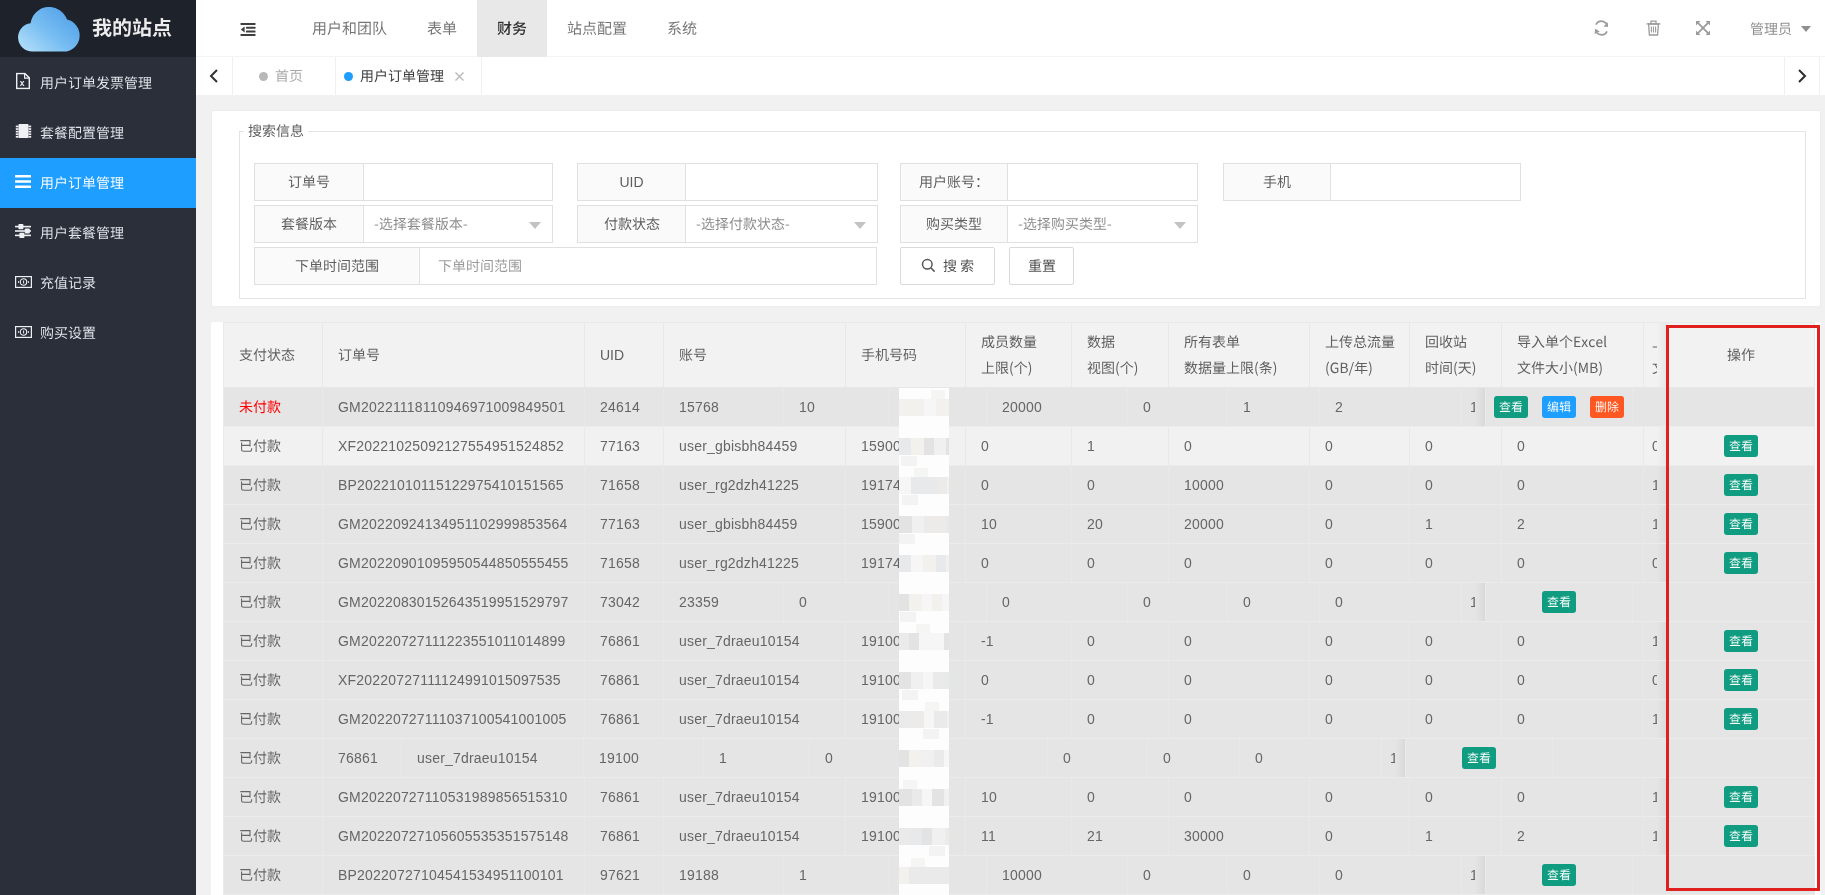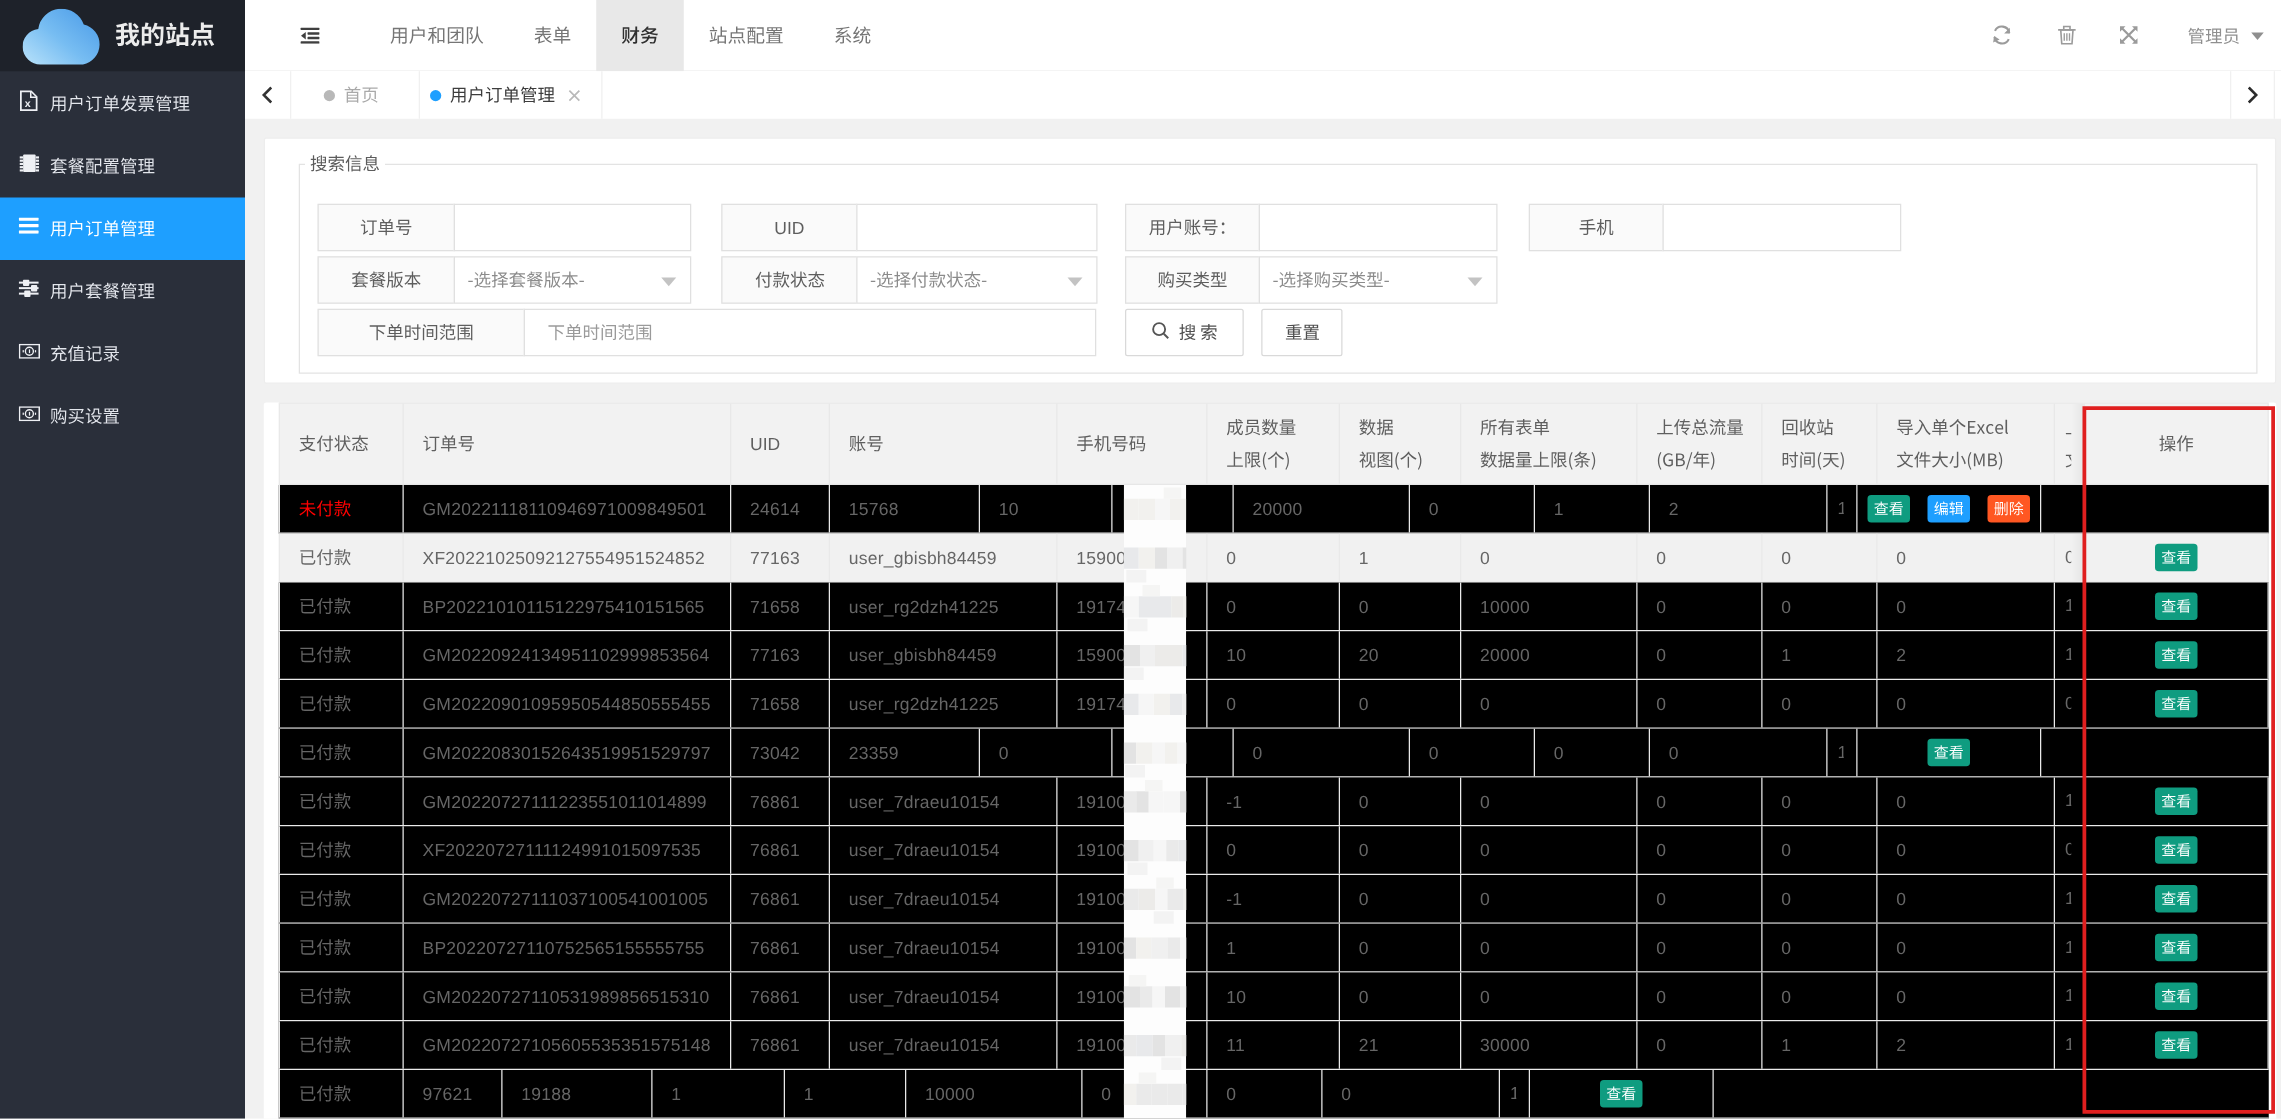--- a/index.html
+++ b/index.html
@@ -20,21 +20,21 @@
 .leg{position:absolute;left:4px;top:-10px;background:#fff;padding:0 4px;display:flex}
 .cell{position:absolute;height:38px;display:flex;align-items:center}
 .lab{background:#fafafa;border:1px solid #e0e0e0;justify-content:center}
 .inp{background:#fff;border:1px solid #e0e0e0}
 .car{position:absolute;right:11px;top:16px;width:0;height:0;border:6px solid transparent;border-top:7px solid #c3c3c3;border-bottom:none}
 .btn{position:absolute;height:38px;border:1px solid #d9d9d9;border-radius:2px;background:#fff;display:flex;align-items:center;justify-content:center}
 .p2{position:absolute;left:15px;top:227px;width:1610px;height:573px;background:#fff;border-radius:2px 2px 0 0}
 .tbl{position:absolute;left:12px;top:0;width:1592px}
 .hrow{display:flex;height:66px;background:#f2f2f2;border-top:1px solid #e9e9e9;border-bottom:1px solid #e7e7e7}
 .clip{width:5px;overflow:hidden;flex:none}
-.trow{display:flex;height:39px;background:#000000;border-bottom:1px solid #ebebeb}
+.trow{display:flex;height:39px;background:#e5e5e5;border-bottom:1px solid #ebebeb}
 .c{flex:none;height:100%;border-right:1px solid #e9e9e9;display:flex;align-items:center;padding-left:15px;overflow:hidden;position:relative}
 .hrow .c{border-right:1px solid #e8e8e8}
 .c.first{border-left:1px solid #e9e9e9}
 .hl{display:flex;flex-direction:column;justify-content:center;row-gap:8px}
 .num{font-size:14px;color:#666;letter-spacing:0.2px}
 .bt{height:22px;border-radius:3px;display:flex;align-items:center;justify-content:center;padding:0 5px}
 .mosaic{position:absolute;left:703px;top:293px;width:50px;height:507px;z-index:5}
 .redbox{position:absolute;left:1470px;top:230px;width:154px;height:566px;border:3px solid #e01f1f;z-index:9}
 .shadowr{position:absolute;right:0;top:0;width:10px;height:100%;background:linear-gradient(90deg,rgba(0,0,0,0),rgba(0,0,0,0.05))}
 </style></head><body>
@@ -1185,23 +1185,20 @@
               </svg>
             </div>
           </div>
         </div>
         <div class="trow" style="">
           <div class="c first" style="width:100px">
             <svg class="t" width="42" height="18">
               <use href="#yfk" fill="#666"></use>
             </svg>
           </div>
-          <div class="c" style="width:262px">
-            <span class="num">BP20220727110752565155555755</span>
-          </div>
           <div class="c" style="width:79px">
             <span class="num">76861</span>
           </div>
           <div class="c" style="width:182px">
             <span class="num">user_7draeu10154</span>
           </div>
           <div class="c" style="width:120px">
             <span class="num">19100</span>
           </div>
           <div class="c" style="width:106px">
@@ -1328,20 +1325,23 @@
                 <use href="#bck" fill="#fff"></use>
               </svg>
             </div>
           </div>
         </div>
         <div class="trow" style="">
           <div class="c first" style="width:100px">
             <svg class="t" width="42" height="18">
               <use href="#yfk" fill="#666"></use>
             </svg>
+          </div>
+          <div class="c" style="width:262px">
+            <span class="num">BP20220727104541534951100101</span>
           </div>
           <div class="c" style="width:79px">
             <span class="num">97621</span>
           </div>
           <div class="c" style="width:120px">
             <span class="num">19188</span>
           </div>
           <div class="c" style="width:106px">
             <span class="num">1</span>
           </div>

